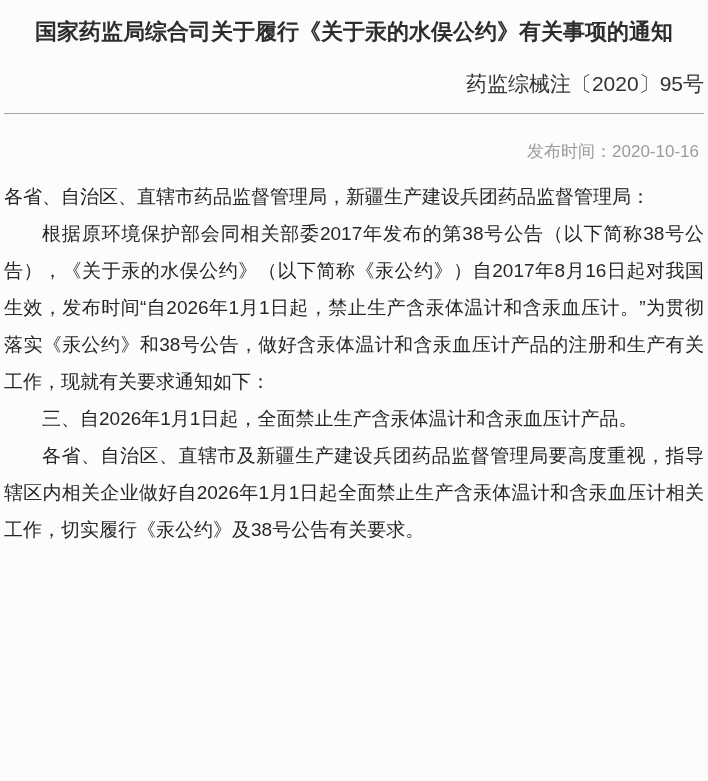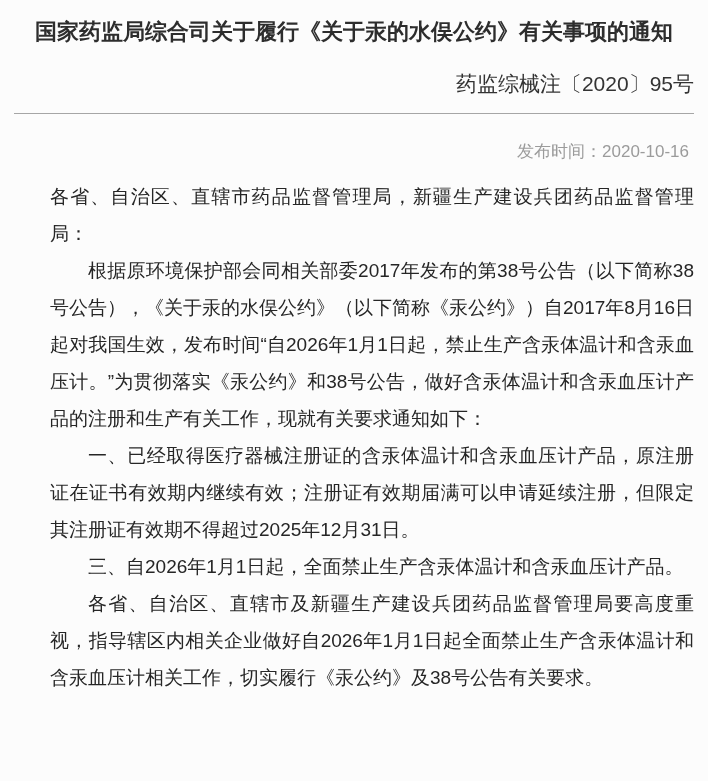--- a/index.html
+++ b/index.html
@@ -8,21 +8,21 @@
     width: 708px;
     height: 781px;
     overflow: hidden;
     background: #fcfcfc;
     font-family: "Liberation Sans", "DejaVu Sans", sans-serif;
   }
   .page {
     box-sizing: border-box;
     width: 708px;
     height: 615px;
-    padding: 0 14px;
+    padding: 0 4px;
   }
   .notice-title {
     margin: 0;
     padding-top: 18px;
     font-size: 22px;
     line-height: 28px;
     font-weight: bold;
     text-align: center;
     color: #2d2d2d;
   }
@@ -43,21 +43,20 @@
   .publish-time {
     margin-top: 26px;
     text-align: right;
     font-size: 17px;
     line-height: 24px;
     color: #9b9b9b;
     padding-right: 5px;
   }
   .doc-body {
     margin-top: 14px;
-    margin-left: 36px;
   }
   .doc-body p.para {
     margin: 0;
     font-size: 19px;
     line-height: 37px;
     color: #262626;
     text-align: justify;
     text-justify: inter-ideograph;
   }
   .doc-body p.para.indent {
@@ -72,17 +71,16 @@
 
   <h2 class="doc-number">药监综械注〔2020〕95号</h2>
 
   <hr class="divider">
 
   <div class="publish-time">发布时间：2020-10-16</div>
 
   <div class="doc-body">
       <p class="para">各省、自治区、直辖市药品监督管理局，新疆生产建设兵团药品监督管理局：</p>
       <p class="para indent">根据原环境保护部会同相关部委2017年发布的第38号公告（以下简称38号公告），《关于汞的水俣公约》（以下简称《汞公约》）自2017年8月16日起对我国生效，发布时间“自2026年1月1日起，禁止生产含汞体温计和含汞血压计。”为贯彻落实《汞公约》和38号公告，做好含汞体温计和含汞血压计产品的注册和生产有关工作，现就有关要求通知如下：</p>
-      <p class="para indent">一、已经取得医疗器械注册证的含汞体温计和含汞血压计产品，原注册证在证书有效期内继续有效；注册证有效期届满可以申请延续注册，但限定其注册证有效期不得超过2025年12月31日。</p>
       <p class="para indent">三、自2026年1月1日起，全面禁止生产含汞体温计和含汞血压计产品。</p>
       <p class="para indent">各省、自治区、直辖市及新疆生产建设兵团药品监督管理局要高度重视，指导辖区内相关企业做好自2026年1月1日起全面禁止生产含汞体温计和含汞血压计相关工作，切实履行《汞公约》及38号公告有关要求。</p>
     </div>
 </div>
 
 </body></html>

